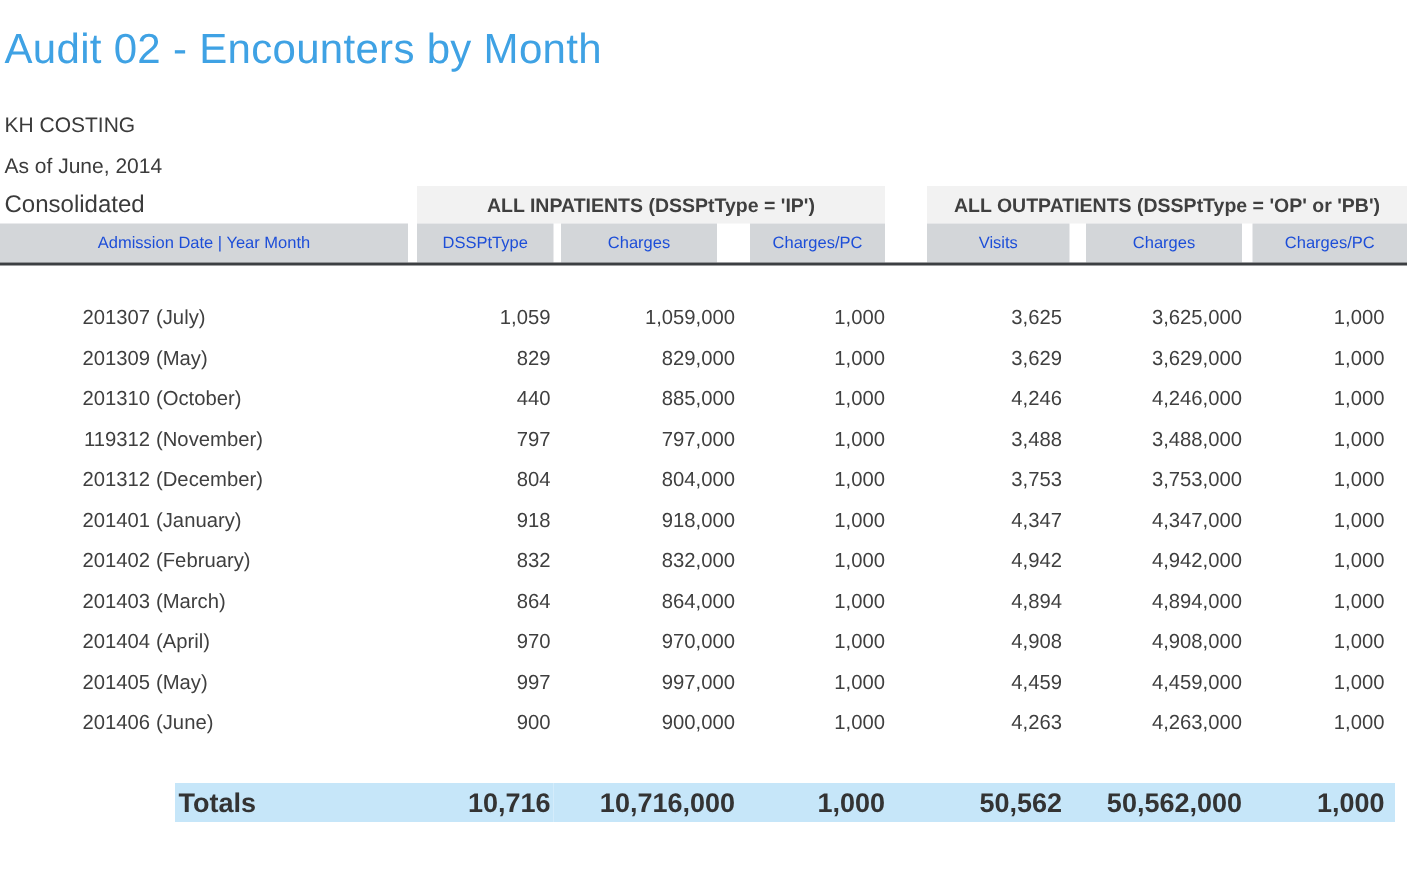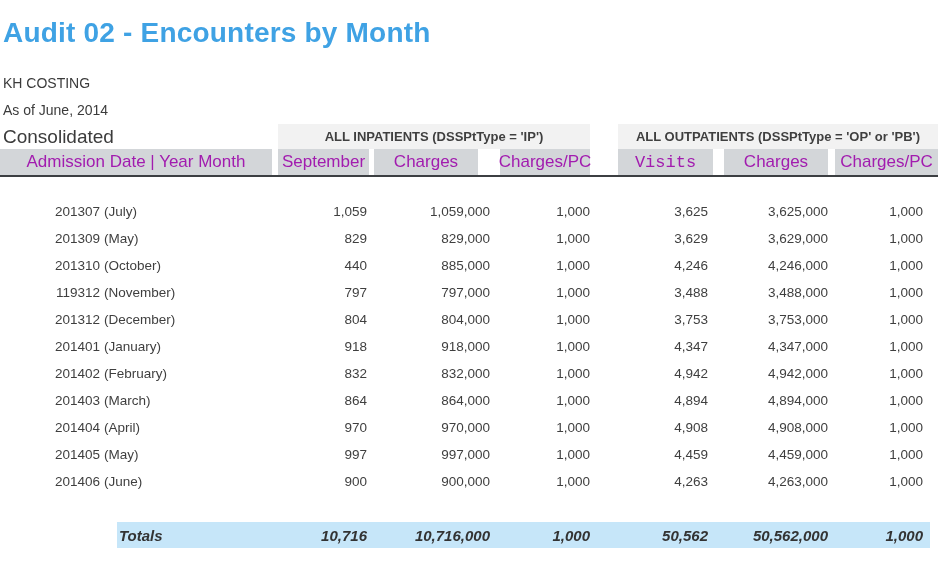--- a/index.html
+++ b/index.html
@@ -14,54 +14,54 @@
   *{box-sizing:border-box;}
   html,body{margin:0;padding:0;background:#fff;}
   body{
     width:942px;height:579px;overflow:hidden;
     font-family:"Liberation Sans","DejaVu Sans",sans-serif;
     color:var(--text-color);
   }
   .page{width:942px;height:579px;position:relative;}
   .page-title{
     margin:16px 0 0 3px;
-    font-size:28px;line-height:34px;font-weight:700;
+    font-size:28px;line-height:34px;font-weight:400;
     color:var(--title-color);
     letter-spacing:0.2px;
   }
   .subtitles{margin-top:20px;}
   .subtitles p{margin:0 0 0 3px;font-size:14px;line-height:27px;color:#3b3b3b;}
   table.report{
     border-collapse:separate;border-spacing:0;
     table-layout:fixed;width:938px;
   }
   td,th{padding:0;font-weight:normal;vertical-align:middle;}
   
   tr.group-row{height:25px;}
   tr.group-row td{height:25px;}
   .scope{
-    font-size:19px;color:#3b3b3b;text-align:left;padding-left:3px;
+    font-size:16px;color:#3b3b3b;text-align:left;padding-left:3px;
   }
   .gcell{
     background:var(--group-bg);height:25px;
     display:flex;align-items:center;justify-content:center;
     font-size:13px;color:#3f3f3f;font-weight:bold;
   }
   .gcell.ip{margin-left:6px;}
   
   tr.colhead-row{height:26px;}
   .hcell{
     background:var(--header-bg);height:26px;
     display:flex;align-items:center;justify-content:center;
-    font-size:17px;color:#a21caf;
+    font-size:11px;color:#1d4ed8;
   }
   .h-adm{margin-left:6px;}
   .h-chg1{margin-left:5px;margin-right:12px;}
   .h-cpc1{margin-left:10px;}
-  .h-vis{margin-right:5px;font-family:Liberation Mono, monospace;}
+  .h-vis{margin-right:5px;}
   .h-chg2{margin-left:6px;margin-right:2px;}
   .h-cpc2{margin-left:5px;}
   
   tr.rule-row td{height:2px;}
   .rule{height:2px;background:var(--rule-color);}
   
   tr.gap-top td{height:21px;}
   tr.gap-bottom td{height:27px;}
   
   tr.data-row{height:27px;padding-left:32px;}
@@ -71,21 +71,21 @@
   .c-chg1{padding-right:0;}
   .c-cpc1{padding-right:0;}
   .c-vis{padding-right:10px;}
   .c-chg2{padding-right:2px;}
   .c-cpc2{padding-right:15px;}
   .label-cell{white-space:nowrap;}
   .code{display:inline-block;width:100px;text-align:right;}
   .month{padding-left:4px;}
   
   tr.totals-row{height:26px;}
-  tr.totals-row td{background:var(--totals-bg);font-weight:bold;color:var(--totals-text);font-size:15px;font-style:italic;}
+  tr.totals-row td{background:var(--totals-bg);font-weight:bold;color:var(--totals-text);font-size:18px;}
   tr.totals-row td.t-first{
     background:linear-gradient(90deg,#ffffff 117px,var(--totals-bg) 117px);
     padding-left:119px;text-align:left;
   }
   tr.totals-row td.t-last{
     background:linear-gradient(90deg,var(--totals-bg) calc(100% - 8px),#ffffff calc(100% - 8px));
   }
 </style>
 </head>
 <body>
@@ -118,21 +118,21 @@
         <td></td>
         <td colspan="3">
           <div class="gcell op">ALL OUTPATIENTS (DSSPtType = 'OP' or 'PB')</div>
         </td>
       </tr>
       <tr class="colhead-row">
         <td>
             <div class="hcell">Admission Date | Year Month</div>
           </td>
         <td>
-            <div class="hcell h-adm">September</div>
+            <div class="hcell h-adm">DSSPtType</div>
           </td>
         <td>
             <div class="hcell h-chg1">Charges</div>
           </td>
         <td>
             <div class="hcell h-cpc1">Charges/PC</div>
           </td>
         <td></td>
         <td>
             <div class="hcell h-vis">Visits</div>

